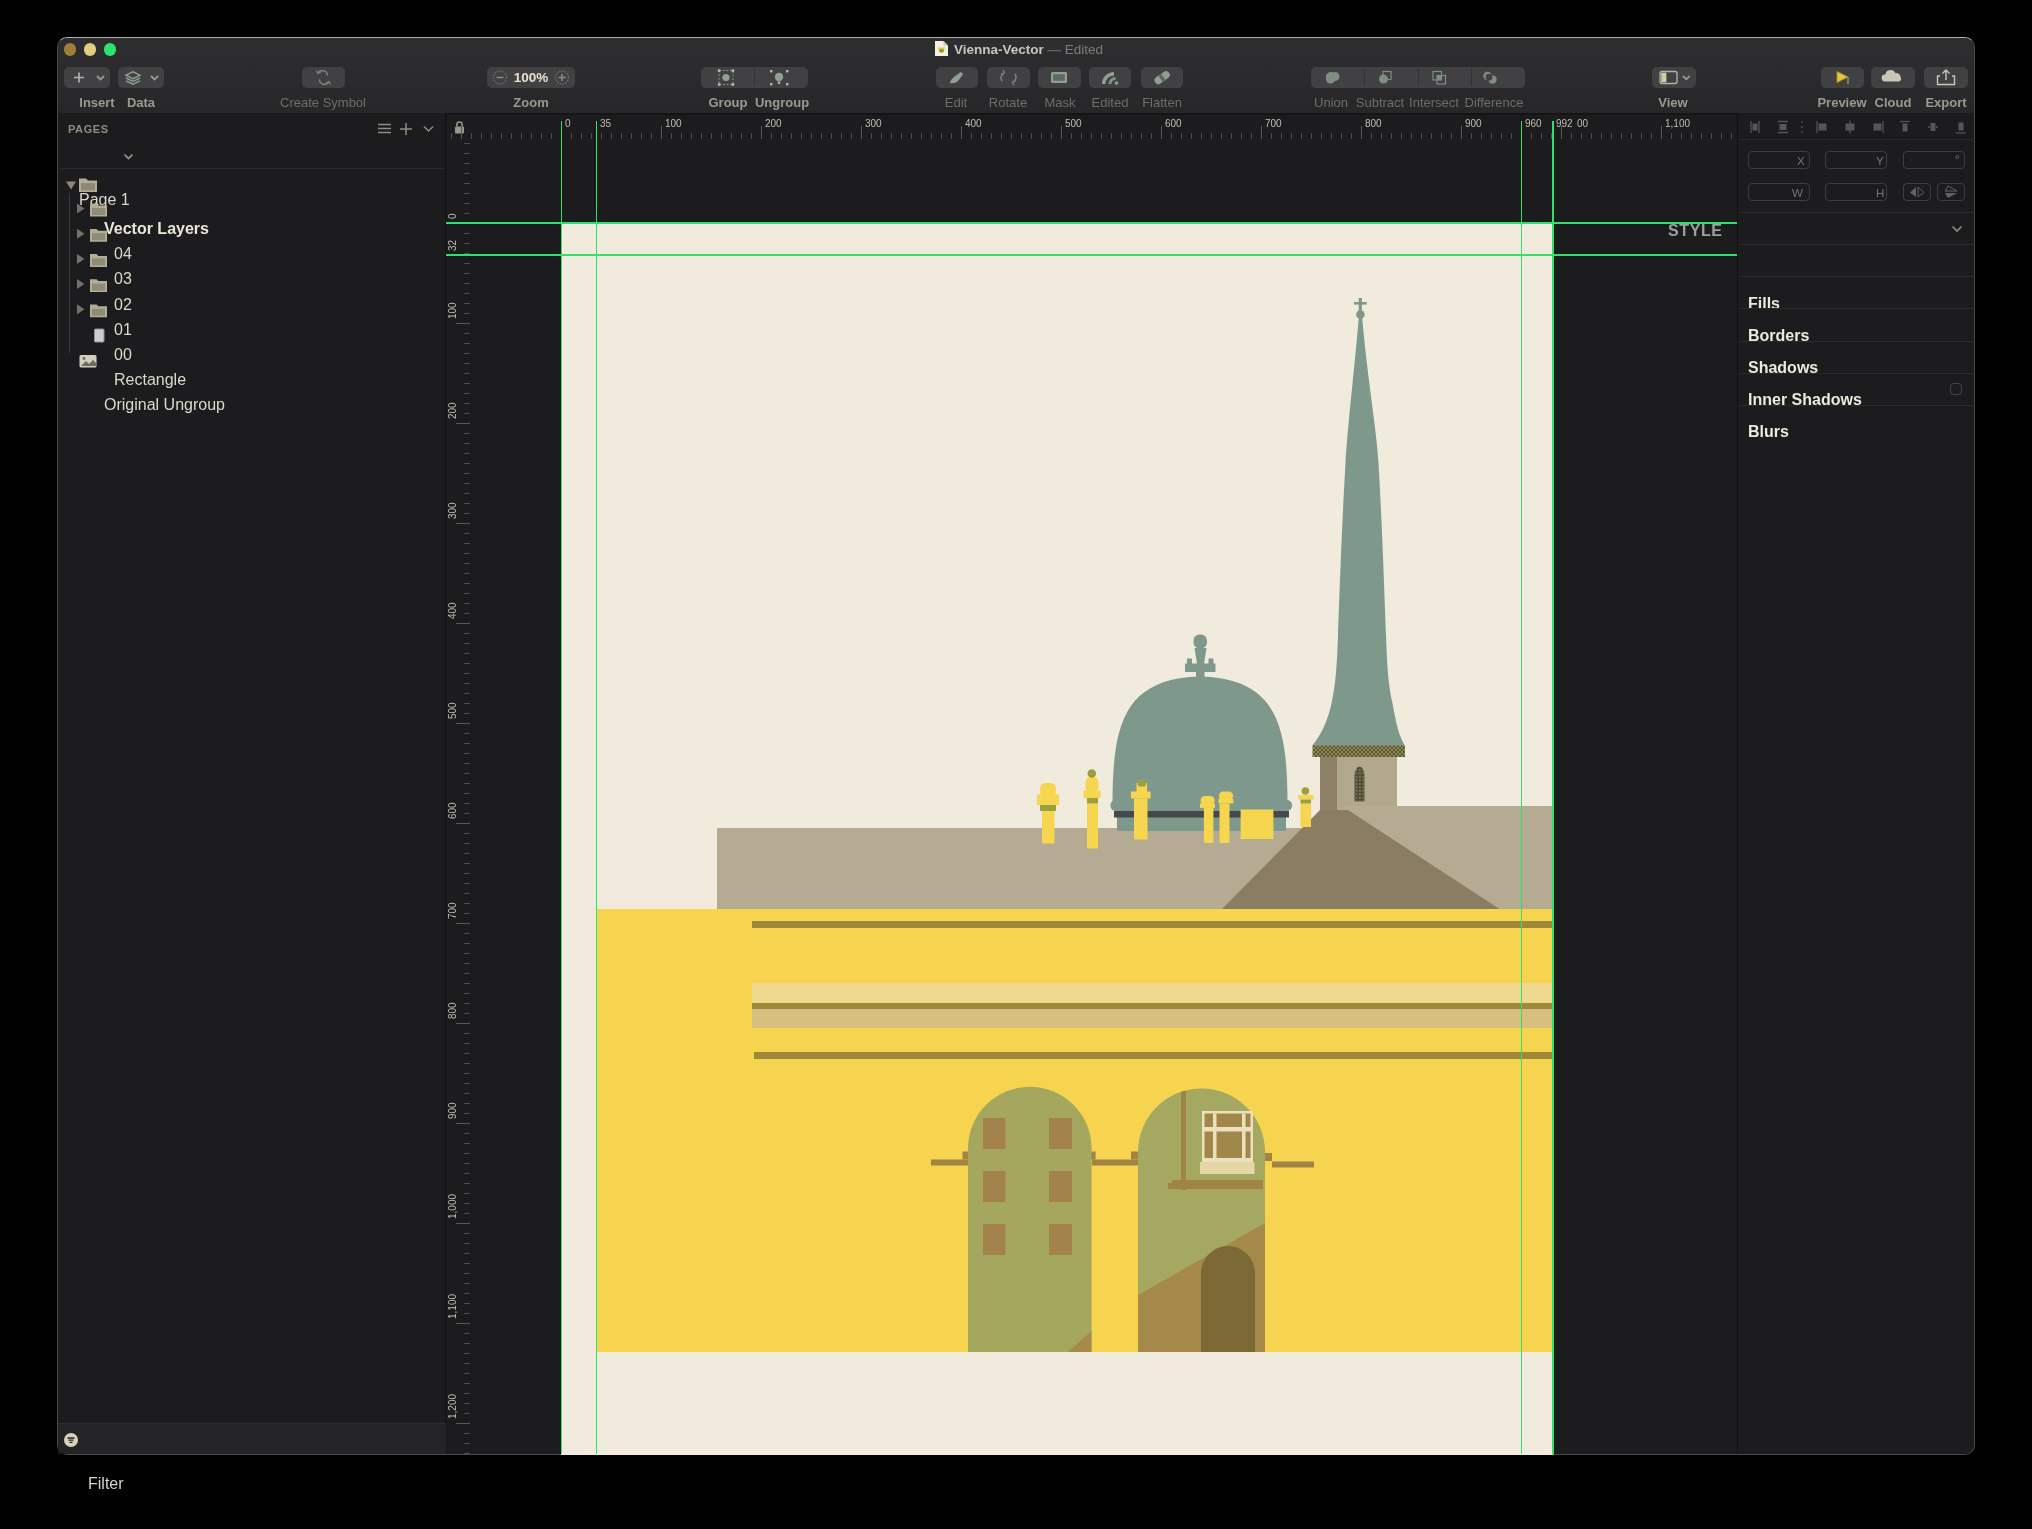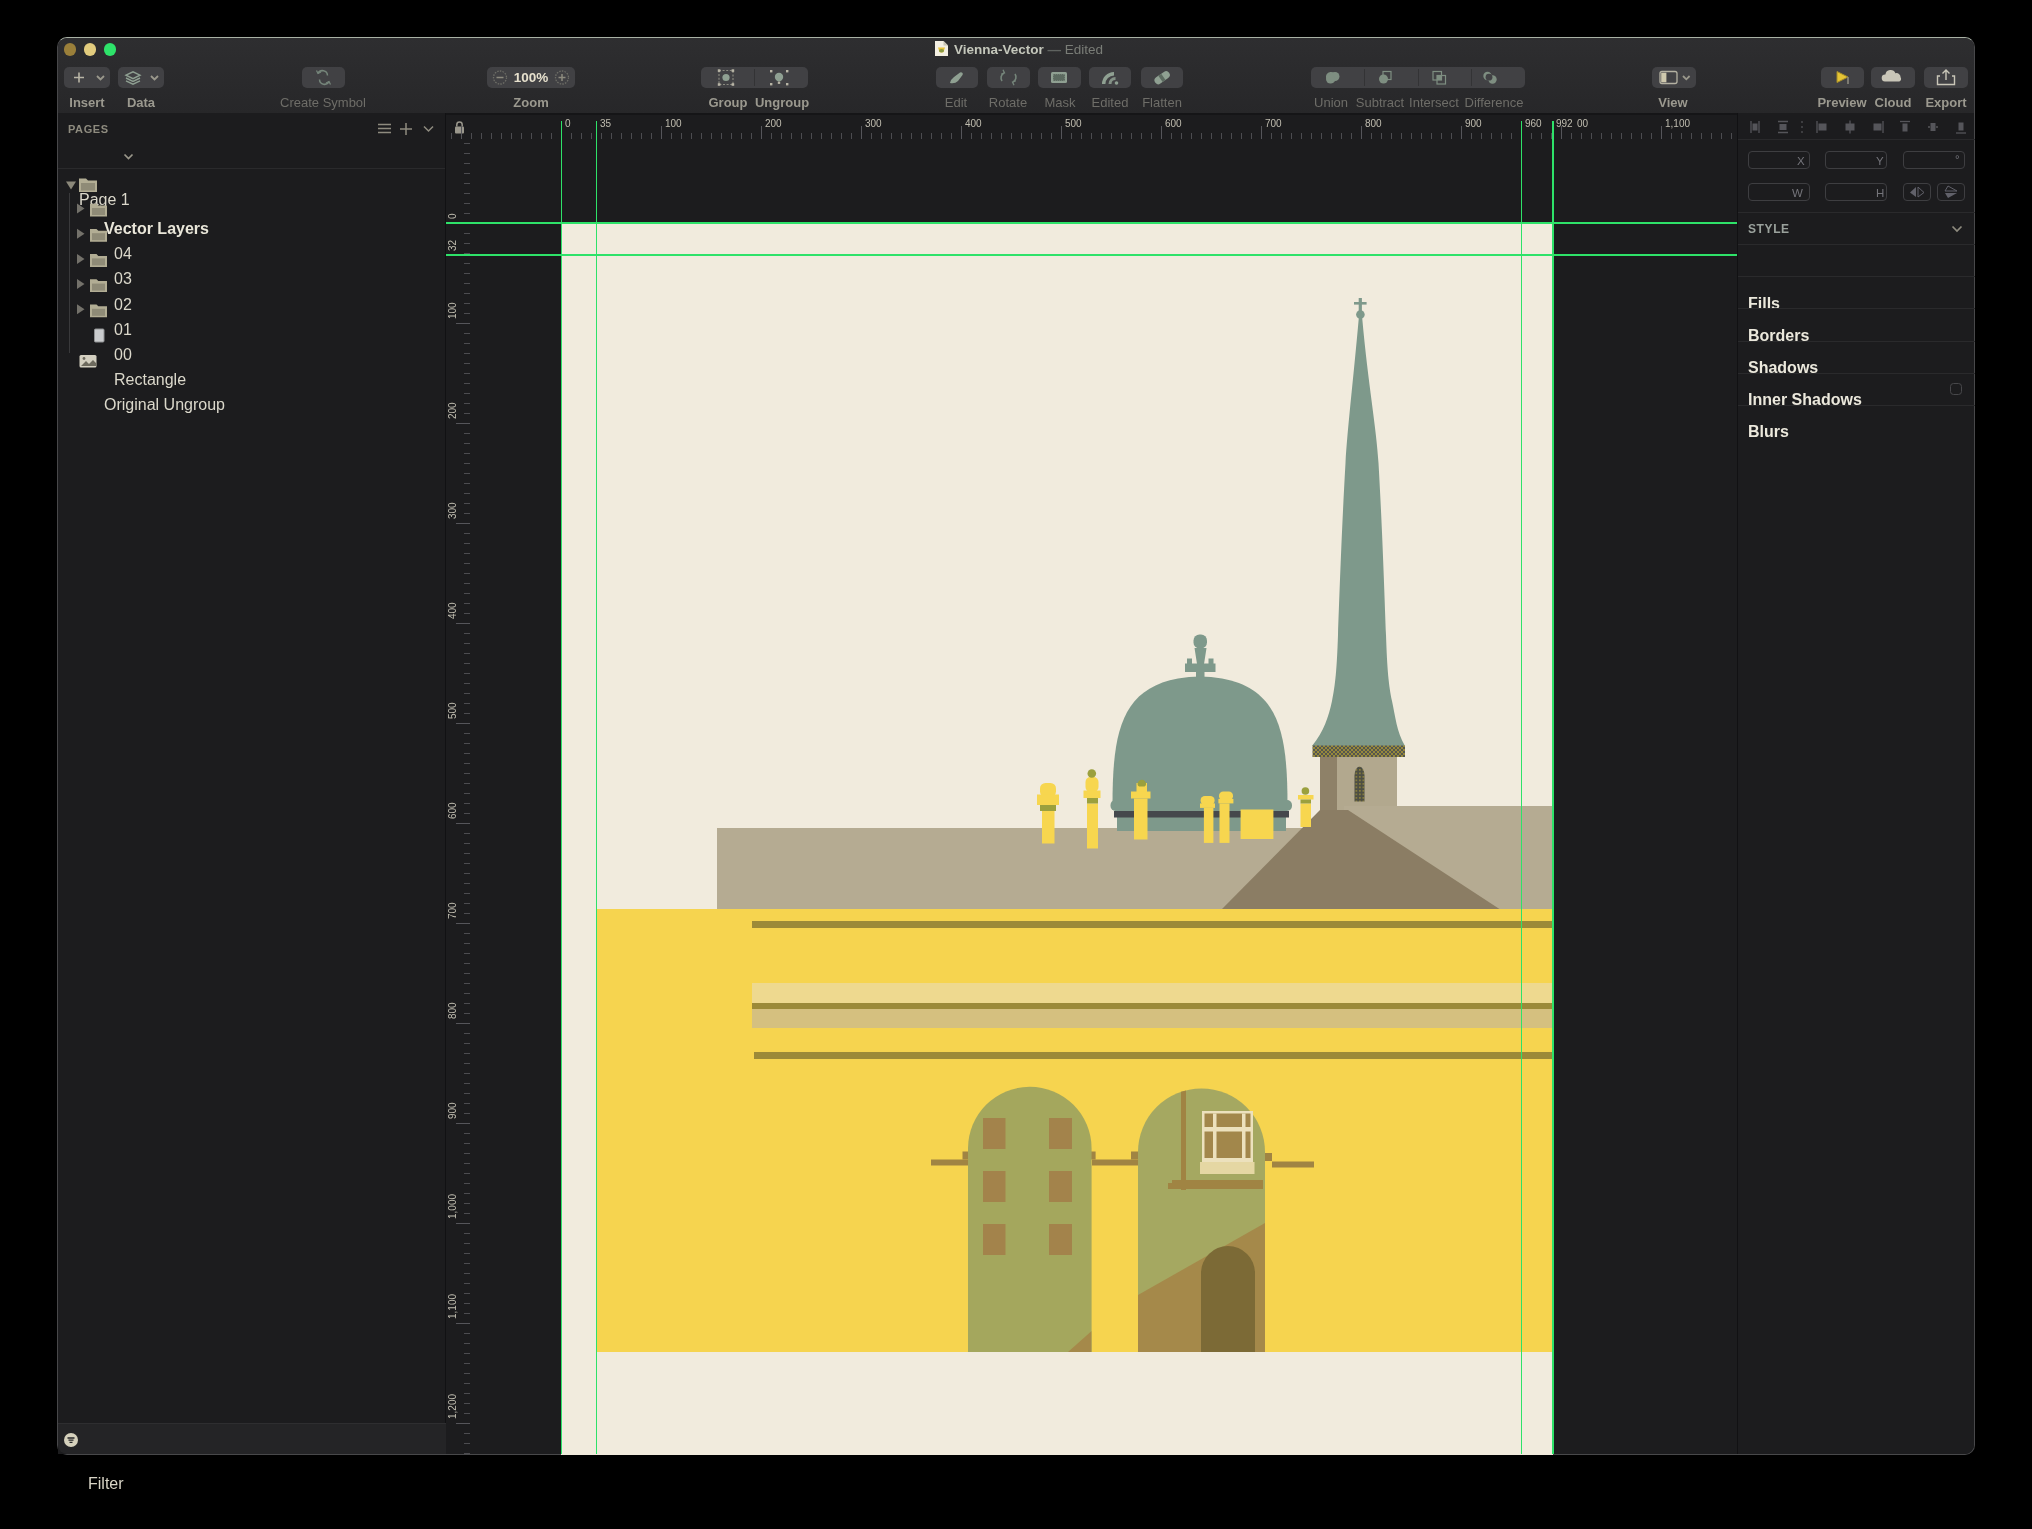--- a/index.html
+++ b/index.html
@@ -163,21 +163,21 @@
   <path d="M27,10 v7" stroke="#8c8a7e" stroke-width="1.6"></path>
 </svg>
 <svg class="abs" style="left:1871px;top:67px;" width="44" height="21" viewBox="0 0 44 21">
   <path d="M14,14.5 a3.5,3.5 0 0 1 0.4,-7 a5.2,5.2 0 0 1 10,-1.2 a4,4 0 0 1 5.2,3.9 a3.2,3.2 0 0 1 -1.3,4.3 Z" fill="#c9c6b8"></path>
 </svg>
 <svg class="abs" style="left:1924px;top:67px;" width="44" height="21" viewBox="0 0 44 21">
   <path d="M16,9 h-2.5 v8.5 h17 V9 H28" fill="none" stroke="#c9c6b8" stroke-width="1.4"></path>
   <path d="M22,13 V3.5 M18.5,6.5 L22,3 l3.5,3.5" fill="none" stroke="#c9c6b8" stroke-width="1.4"></path>
 </svg>
 
-<div class="blab" style="left:87px;">Insert</div>
+<div class="blab" style="left:97px;">Insert</div>
 <div class="blab" style="left:141px;">Data</div>
 <div class="blab dim" style="left:323px;">Create Symbol</div>
 <div class="blab" style="left:531px;">Zoom</div>
 <div class="blab" style="left:728px;">Group</div>
 <div class="blab" style="left:782px;">Ungroup</div>
 <div class="blab dim" style="left:956px;">Edit</div>
 <div class="blab dim" style="left:1008px;text-align:center;">Rotate</div>
 <div class="blab dim" style="left:1060px;">Mask</div>
 <div class="blab dim" style="left:1110px;">Edited</div>
 <div class="blab dim" style="left:1162px;">Flatten</div>
@@ -499,21 +499,21 @@
 <div class="fldlab" style="left:1876px;top:187px;">H</div>
 <svg class="abs" style="left:1903px;top:183px;" width="28" height="18" viewBox="0 0 28 18">
   <path d="M13,4 v10 l-6,-4.5 Z" fill="#61616a"></path>
     <path d="M15,4 v10 l6,-4.5 Z" fill="none" stroke="#61616a" stroke-width="1"></path>
 </svg>
 <svg class="abs" style="left:1937px;top:183px;" width="28" height="18" viewBox="0 0 28 18">
   <path d="M8,8 h12 l-9,-5 Z" fill="none" stroke="#61616a" stroke-width="1"></path>
     <path d="M8,10 h12 l-9,5 Z" fill="#61616a"></path>
 </svg>
 <div class="abs sep" style="left:1738px;top:212px;width:237px;"></div>
-<div class="abs" style="left:1748px;top:222px;font-size:12px;font-weight:700;letter-spacing:0.6px;color:#9aa19c;">STYLE</div>
+<div class="abs" style="left:1668px;top:222px;font-size:16px;font-weight:700;letter-spacing:0.6px;color:#9aa19c;">STYLE</div>
 <svg class="abs" style="left:1951px;top:225px;" width="12" height="8" viewBox="0 0 12 8">
   <path d="M1.5,1.5 l4.5,4.5 4.5,-4.5" stroke="#8e8b7f" stroke-width="1.7" fill="none"></path>
 </svg>
 <div class="abs sep" style="left:1738px;top:243.5px;width:237px;"></div>
 <div class="abs row" style="left:1748px;top:252.5px;font-weight:700;color:#ebe8dc;">Fills</div>
 <div class="abs sep" style="left:1738px;top:275.5px;width:237px;"></div>
 <div class="abs row" style="left:1748px;top:284.5px;font-weight:700;color:#ebe8dc;">Borders</div>
 <div class="abs sep" style="left:1738px;top:308px;width:237px;"></div>
 <div class="abs row" style="left:1748px;top:317px;font-weight:700;color:#ebe8dc;">Shadows</div>
 <div class="abs sep" style="left:1738px;top:340.5px;width:237px;"></div>

